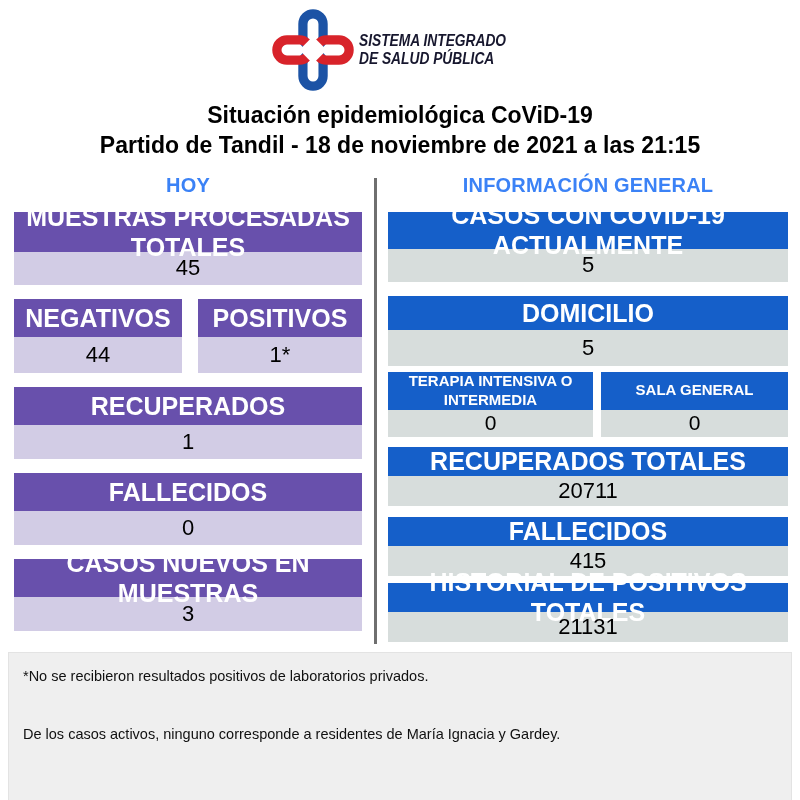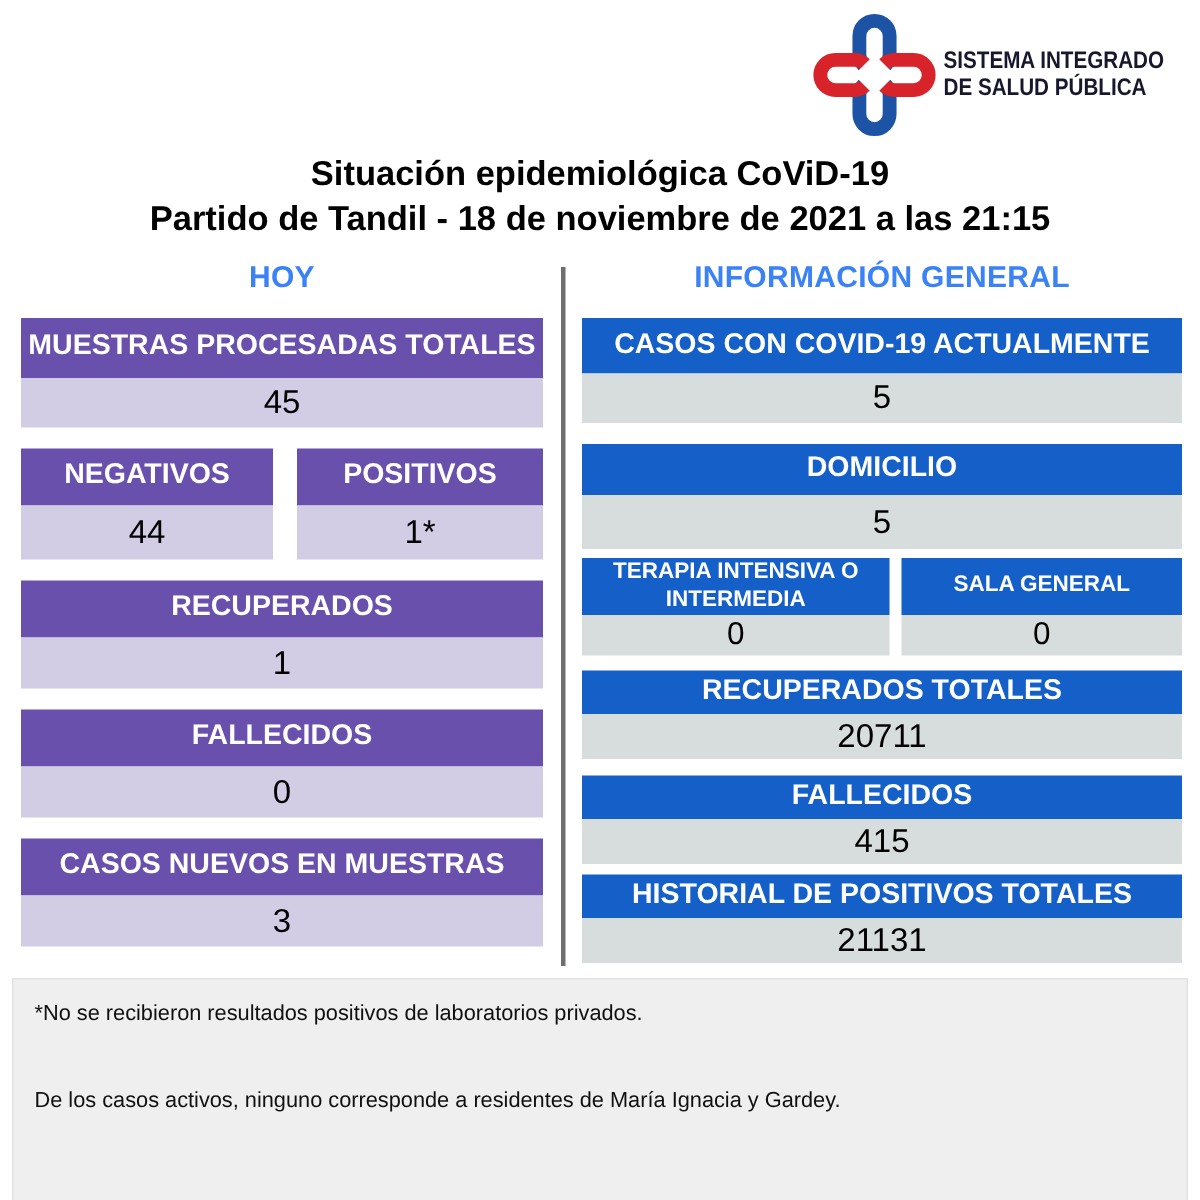--- a/index.html
+++ b/index.html
@@ -7,22 +7,22 @@
   body {
     font-family:"Liberation Sans", sans-serif;
     background:#ffffff;
     color:#000;
     overflow:hidden;
   }
   .page { position:relative; width:800px; height:800px; background:#fff; }
 
   
   .brand {
-    display:flex; justify-content:flex-end; align-items:center;
-    padding-top:8px; height:92px;
+    display:flex; justify-content:center; align-items:center;
+    padding-top:8px; height:92px;font-style:italic;
   }
   .brand-logo { width:84px; height:84px; flex:0 0 auto; }
   .brand-text {
     margin-left:4px;
     color:#17172e;
     font-weight:bold;
     font-size:16px;
     line-height:1.12;
   }
   .condensed {
@@ -51,21 +51,21 @@
   .col-heading {
     text-align:center; font-size:20px; font-weight:bold;
     color:#3b82f6; margin-bottom:15px; letter-spacing:0.2px;
   }
 
   
   .stat { width:100%; }
   .stat-header {
     color:#ffffff; font-weight:bold; text-align:center;
     display:flex; align-items:center; justify-content:center;
-    font-size:19px; line-height:1.2;
+    font-size:25px; line-height:1.2;
   }
   .stat-value {
     color:#000; font-weight:normal; text-align:center;
     display:flex; align-items:center; justify-content:center;
     font-size:22px;
   }
   .stat-row { display:flex; justify-content:space-between; }
 
   
   .purple .stat-header { background:#6850ac; height:38px; }

